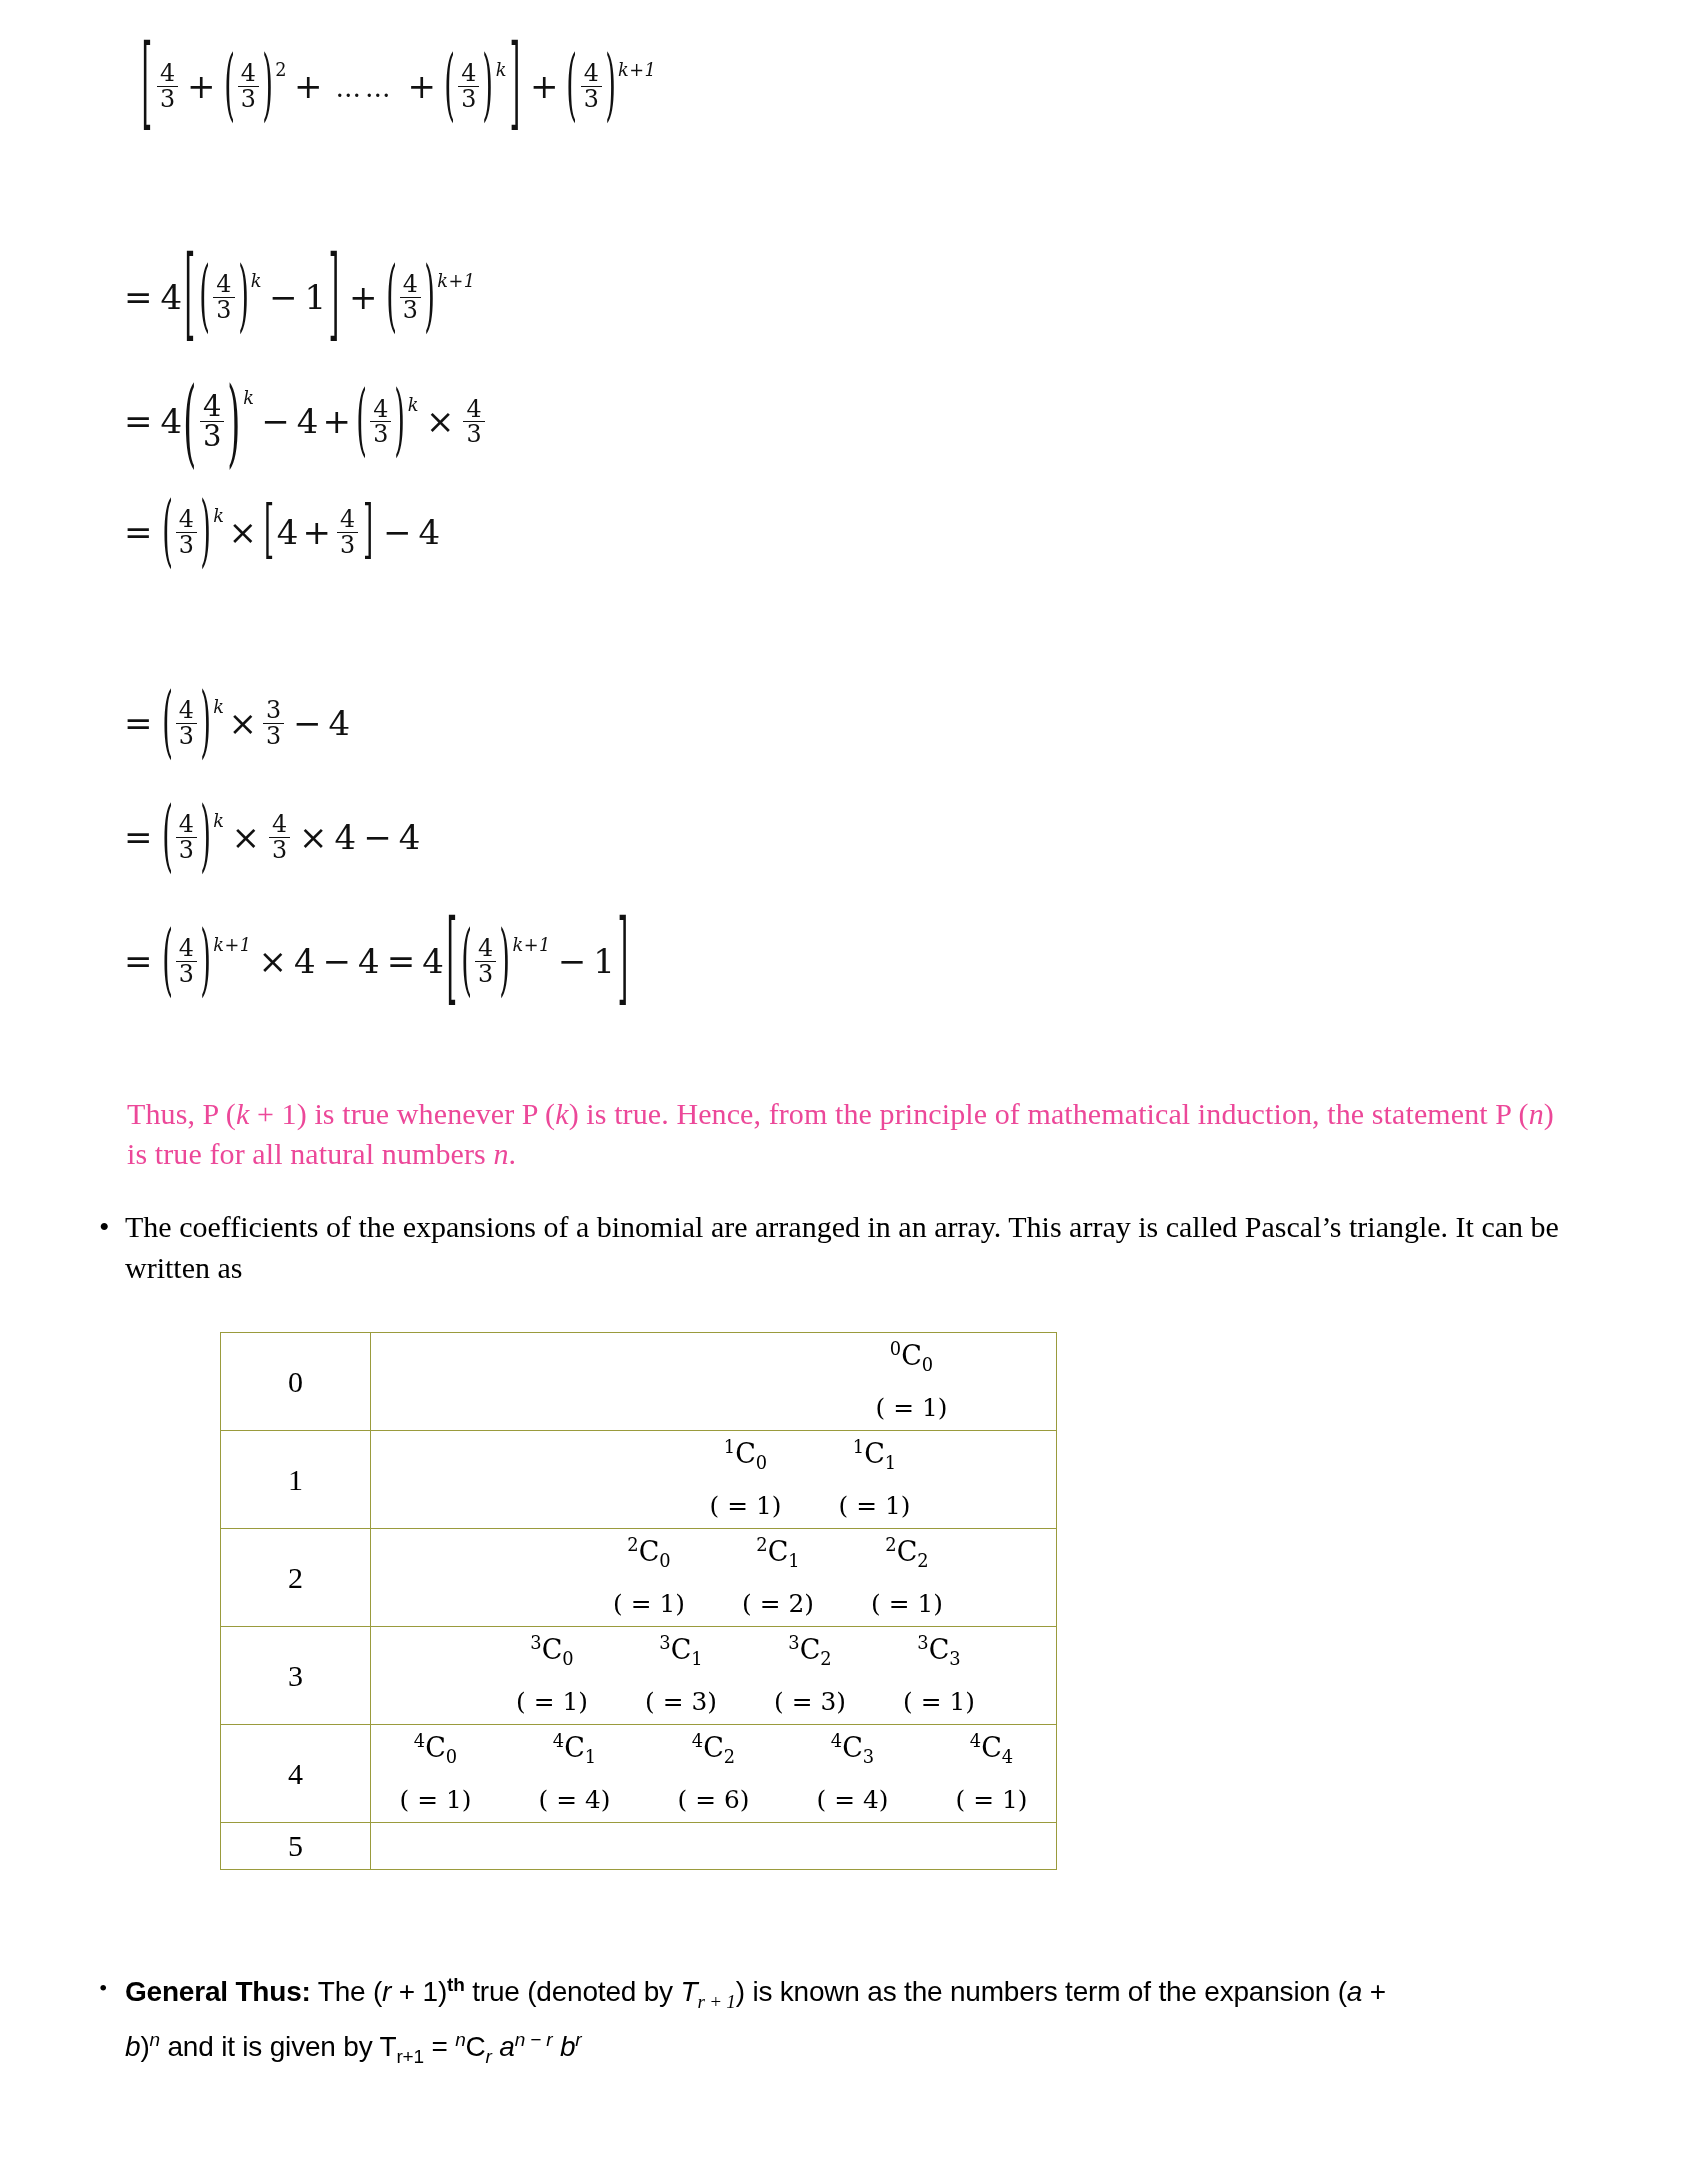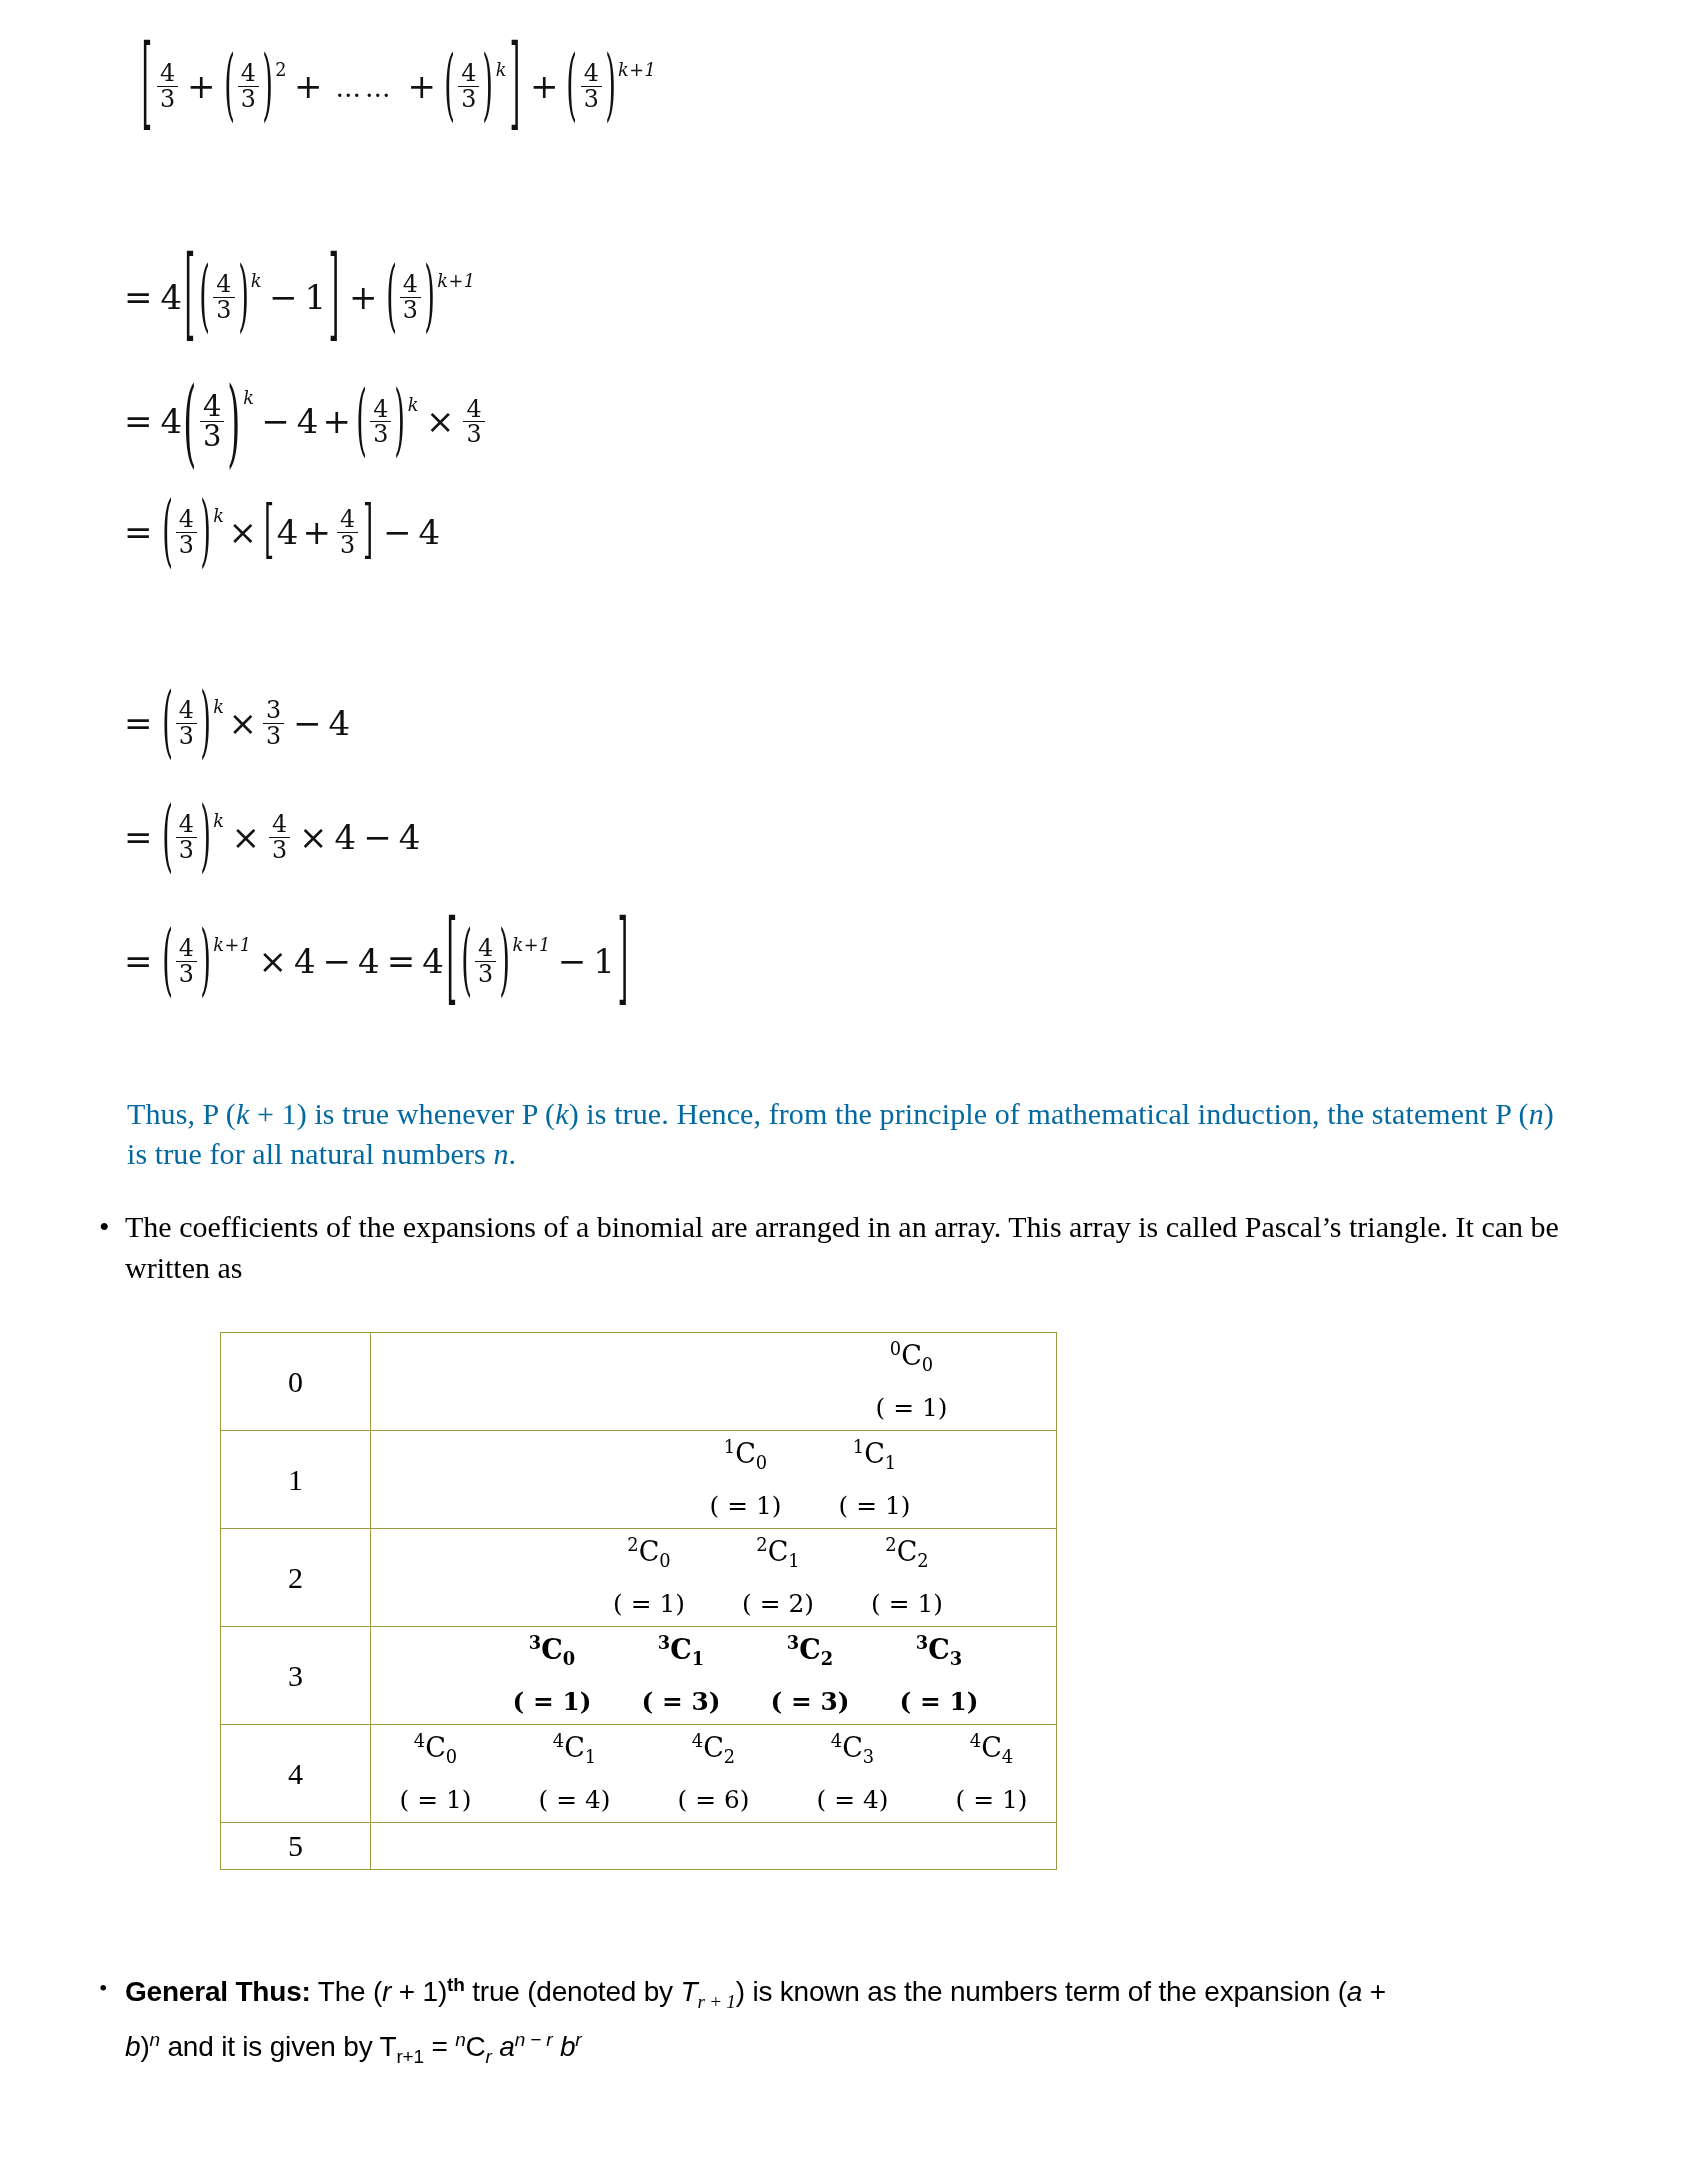--- a/index.html
+++ b/index.html
@@ -94,21 +94,21 @@
 
   
   .eqline { position: absolute; }
 
   
   .para {
     position: absolute;
     font-family: "Liberation Serif", "DejaVu Serif", serif;
     font-size: 30px;
     line-height: 1.32;
-    color: #0369a1;
+    color: #ec4899;
     letter-spacing: 0.1px;
   }
   .para i { font-style: italic; }
 
   .bullet-row {
     position: absolute;
     display: flex;
     align-items: flex-start;
   }
   .bullet-dot {
@@ -451,21 +451,21 @@
               <span class="nc"><sup>2</sup>C<sub>2</sub></span>
               <span class="val">( = 1)</span>
             </div>
           </div>
         </td>
       </tr>
 
       <tr>
         <td class="idx col-index" style="border-color: rgb(154, 155, 61);">3</td>
         <td class="coeffcell" style="border-color: rgb(154, 155, 61);">
-          <div class="rowgrid" style="padding-left:64px;font-weight:bold;">
+          <div class="rowgrid" style="padding-left:64px;">
             <div class="cterm" style="width:129px">
               <span class="nc"><sup>3</sup>C<sub>0</sub></span>
               <span class="val">( = 1)</span>
             </div>
             <div class="cterm" style="width:129px">
               <span class="nc"><sup>3</sup>C<sub>1</sub></span>
               <span class="val">( = 3)</span>
             </div>
             <div class="cterm" style="width:129px">
               <span class="nc"><sup>3</sup>C<sub>2</sub></span>

